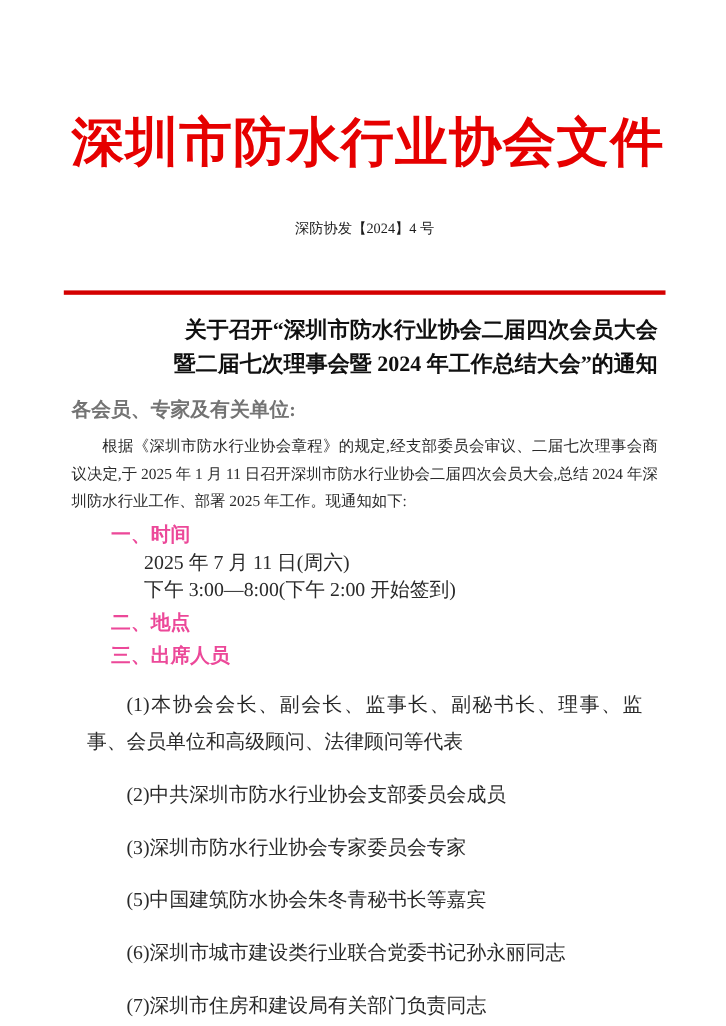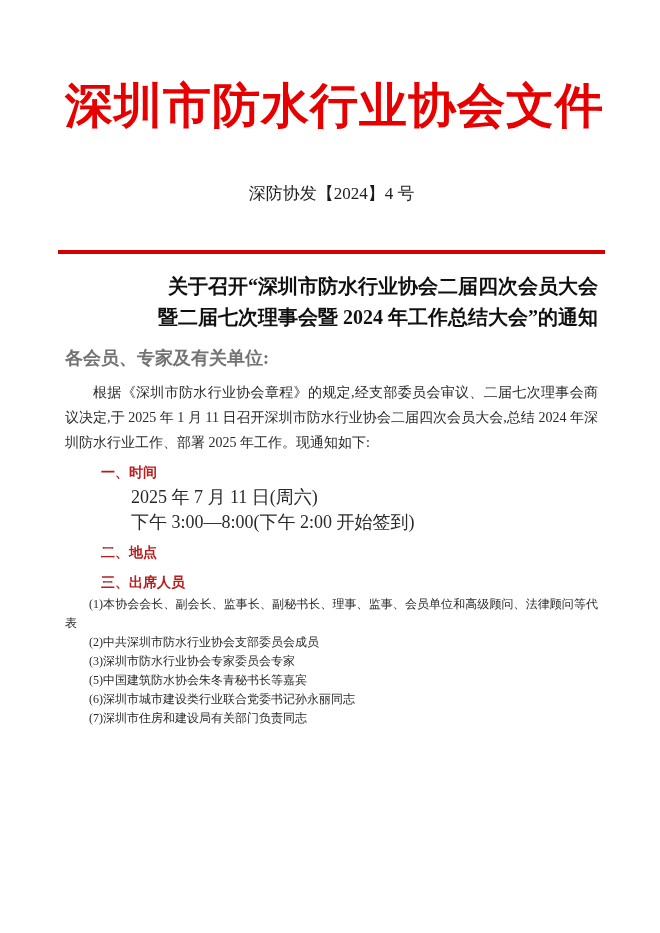--- a/index.html
+++ b/index.html
@@ -7,32 +7,32 @@
     position:relative;
     width:660px; height:933px;
     margin:0; background:#ffffff;
     box-sizing:border-box;
     padding:0 62px 0 65px;
     overflow:hidden;
     font-family:"Liberation Serif","DejaVu Serif",serif;
     color:#2a2a2a;
   }
   .red-header {
-    padding-top:76px;
+    padding-top:100px;
     text-align:center;
     font-size:48px;
     font-weight:700;
     line-height:60px;
     letter-spacing:1px;
     white-space:nowrap;
   }
   .doc-number {
-    margin-top:46px;
+    margin-top:36px;
     text-align:center;
-    font-size:17px;
+    font-size:13px;
     line-height:24px;
     color:#1c1c1c;
   }
   .red-line {
     height:4px;
     margin:44px -7px 0 -7px;
   }
   .notice-title {
     margin-top:17px;
     text-align:right;
@@ -52,36 +52,36 @@
     margin:9px 0 0 0;
     text-indent:2em;
     text-align:justify;
     font-size:14px;
     line-height:25px;
   }
   .section-heading {
     margin-top:5px;
     padding-left:36px;
     font-weight:700;
-    font-size:14px;
+    font-size:18px;
     line-height:25px;
-    color:#b91c1c;
+    color:#ec4899;
   }
   .content-line {
     margin:0;
     padding-left:66px;
     font-size:18px;
     line-height:25px;
   }
   .item-line {
-    margin:0;
+    margin:14px;
     text-indent:2em;
     text-align:justify;
-    font-size:12px;
-    line-height:19px;
+    font-size:18px;
+    line-height:34px;
   }
 </style>
 </head>
 <body>
 
 <div class="page">
 
   <div class="red-header" style="color: rgb(230, 0, 0);">深圳市防水行业协会文件</div>
 
   <div class="doc-number">深防协发【2024】4 号</div>

